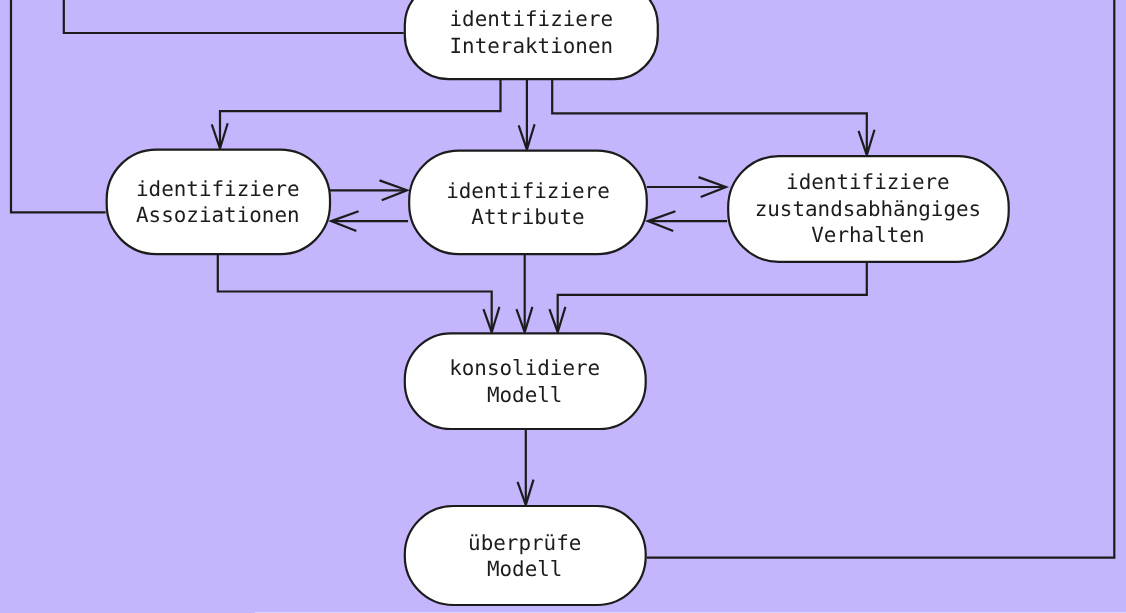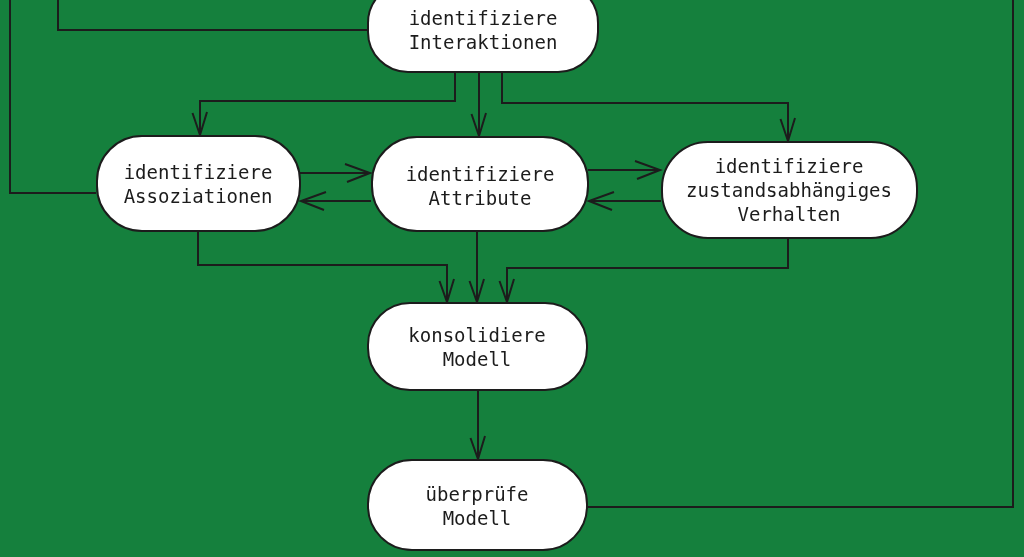--- a/index.html
+++ b/index.html
@@ -8,21 +8,21 @@
     background: #ffffff;
     width: 1024px;
     height: 557px;
     overflow: hidden;
     font-family: "DejaVu Sans Mono", monospace;
   }
   .stage {
     position: relative;
     width: 1024px;
     height: 557px;
-    background: #15803d;
+    background: #c4b5fd;
   }
   svg {
     display: block;
   }
   .edge {
     fill: none;
     stroke: #1c1c1c;
     stroke-width: 2;
     stroke-linejoin: miter;
     stroke-linecap: butt;

